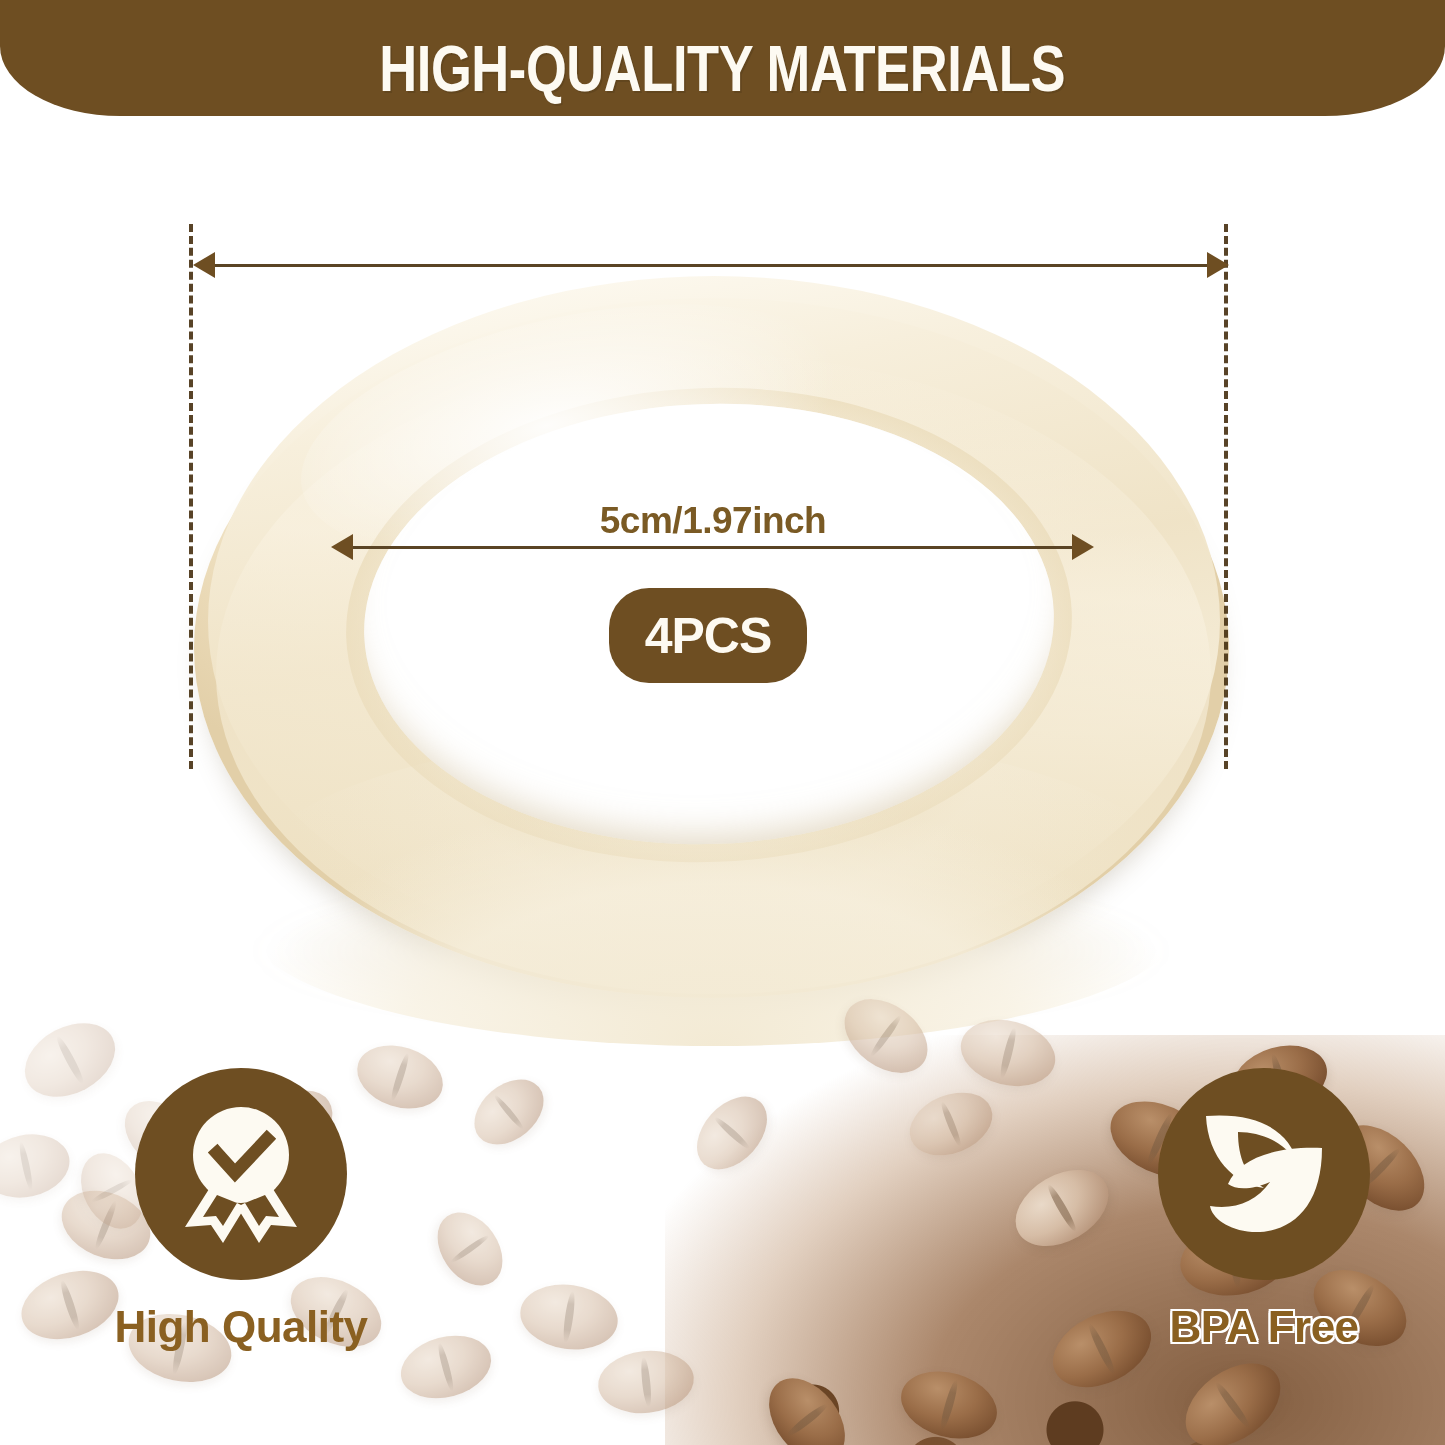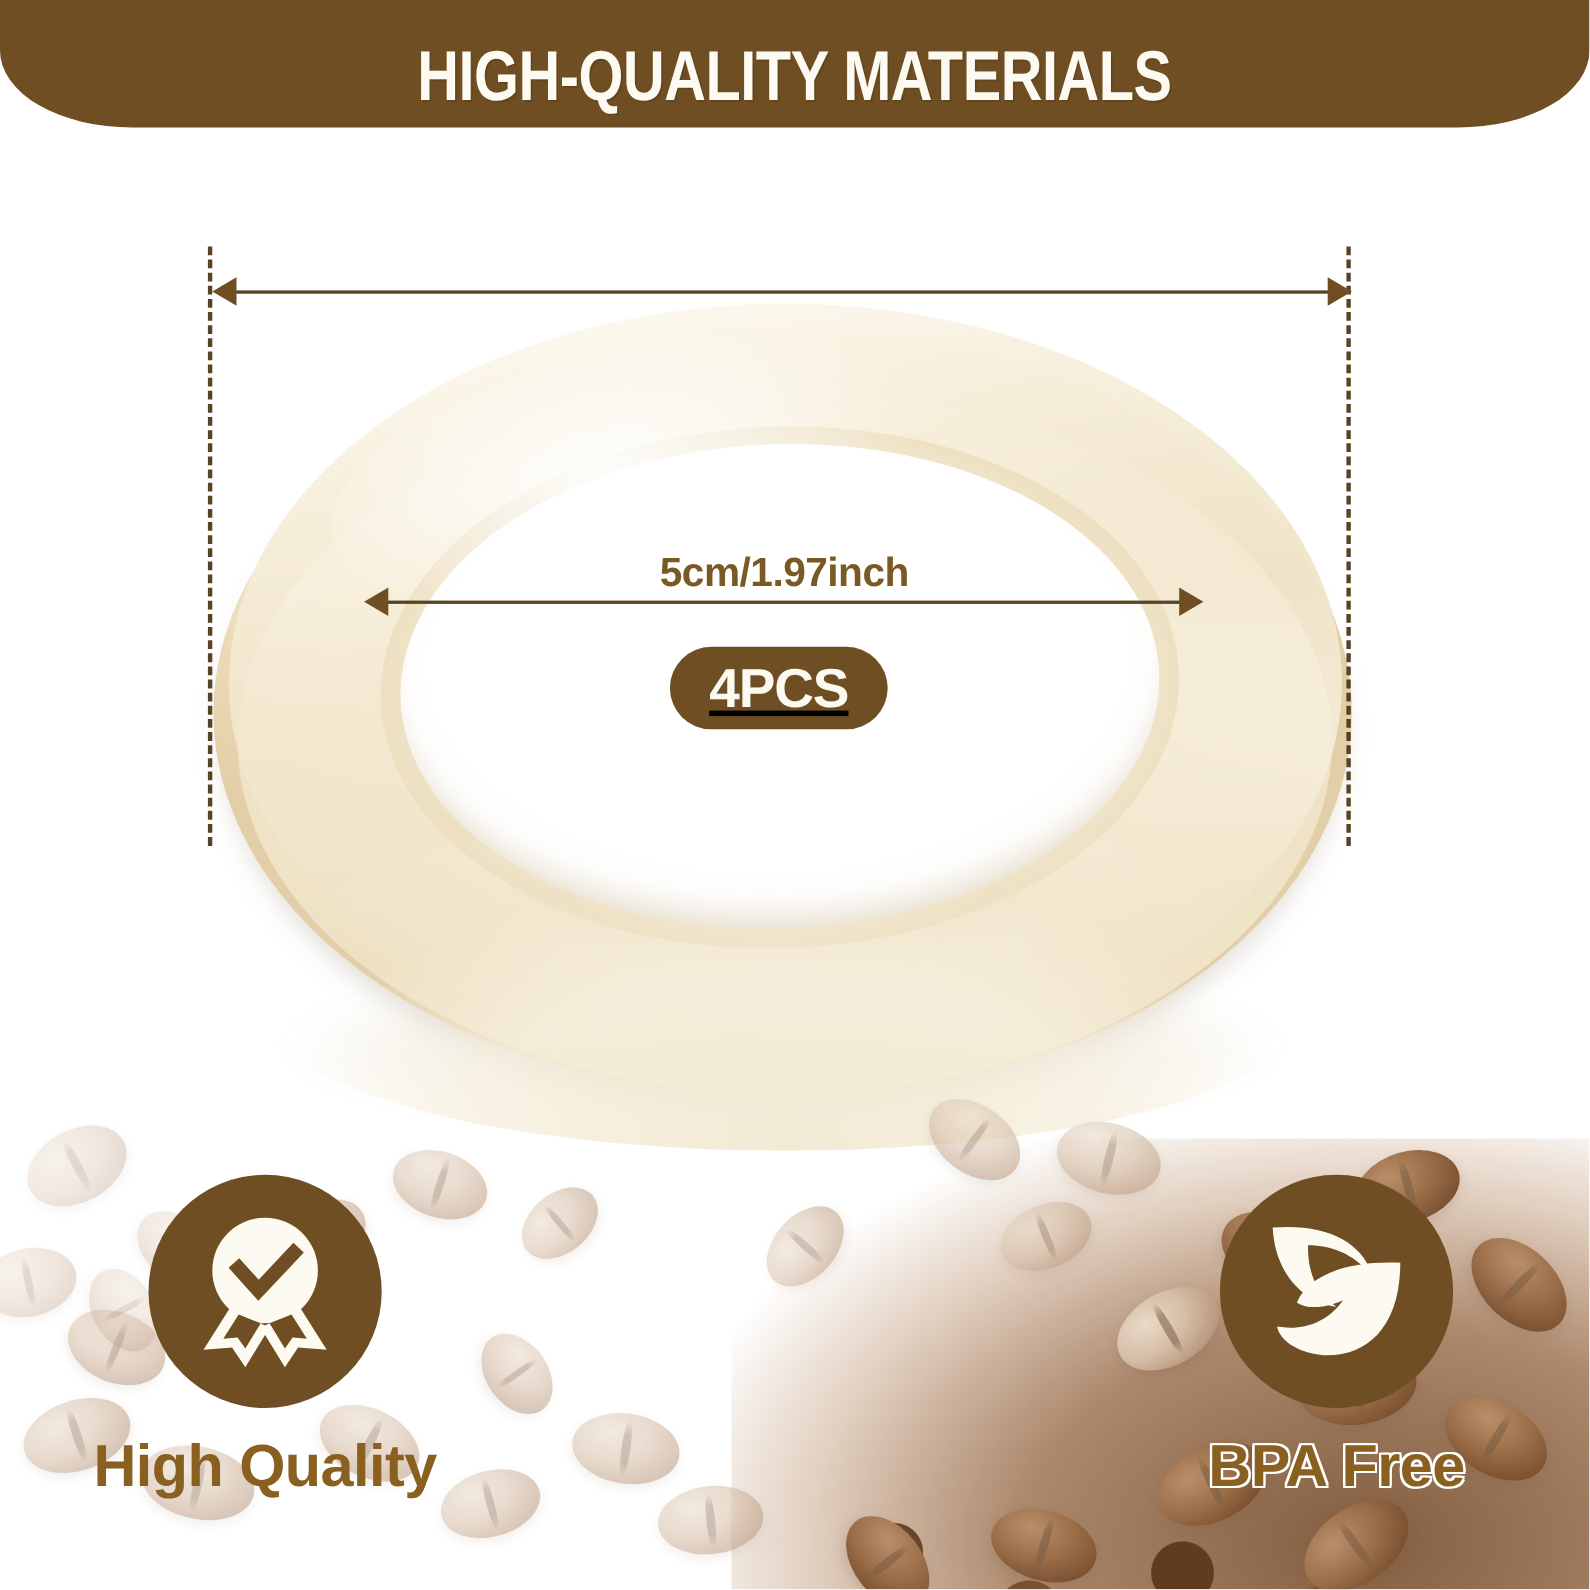--- a/index.html
+++ b/index.html
@@ -60,23 +60,23 @@
   #dim-inner-line{left:352px;top:546px;width:722px;}
   #dim-inner-arrow-l{left:331px;top:534px;}
   #dim-inner-arrow-r{left:1072px;top:534px;}
   #dim-inner-label{
     position:absolute;left:352px;width:722px;top:500px;text-align:center;
     color:#7a5a24;font-size:37px;font-weight:bold;letter-spacing:-0.5px;
   }
 
   
   #pcs-badge{
-    position:absolute;left:609px;top:588px;width:198px;height:75px;
+    position:absolute;left:609px;top:588px;width:198px;height:95px;
     background:#6E4E22;border-radius:40px;
-    display:flex;align-items:center;justify-content:center;text-decoration:underline;
+    display:flex;align-items:center;justify-content:center;
   }
   #pcs-badge span{
     color:#fdfaf2;font-size:50px;font-weight:bold;letter-spacing:-1px;
     font-family:"Liberation Sans",sans-serif;
   }
 
   
   #ring-wrap{position:absolute;left:186px;top:276px;width:1056px;height:748px;}
   #ring-shadow{
     position:absolute;left:60px;top:600px;width:930px;height:150px;
@@ -166,33 +166,33 @@
   .bean.pale{opacity:.55;}
   .bean.palest{opacity:.33;}
 
   
   .feature{position:absolute;width:360px;text-align:center;}
   .circle{
     width:212px;height:212px;border-radius:50%;background:#6E4E22;
     margin:0 auto;position:relative;
   }
   .feature-label{
-    margin-top:22px;color:#8a6021;font-size:54px;font-weight:bold;
+    margin-top:22px;color:#8a6021;font-size:44px;font-weight:bold;
     letter-spacing:-0.5px;
     text-align:center;
   }
   .feature-label.outlined{
     color:#8a6021;
     text-shadow:
       -2px -2px 0 #fff, 2px -2px 0 #fff, -2px 2px 0 #fff, 2px 2px 0 #fff,
       0 -2px 0 #fff, 0 2px 0 #fff, -2px 0 0 #fff, 2px 0 0 #fff;
   }
   #feature-1{left:61px;top:1068px;}
   #feature-2{left:551px;top:1068px;}
-  #feature-3{left:1035px;top:1068px;}
+  #feature-3{left:1084px;top:1068px;}
   .circle svg{position:absolute;left:50%;top:50%;transform:translate(-50%,-50%);}
 </style>
 </head>
 <body>
 
 <div id="stage">
 
   <div class="banner">
     <div class="banner-title">HIGH-QUALITY MATERIALS</div>
   </div>

